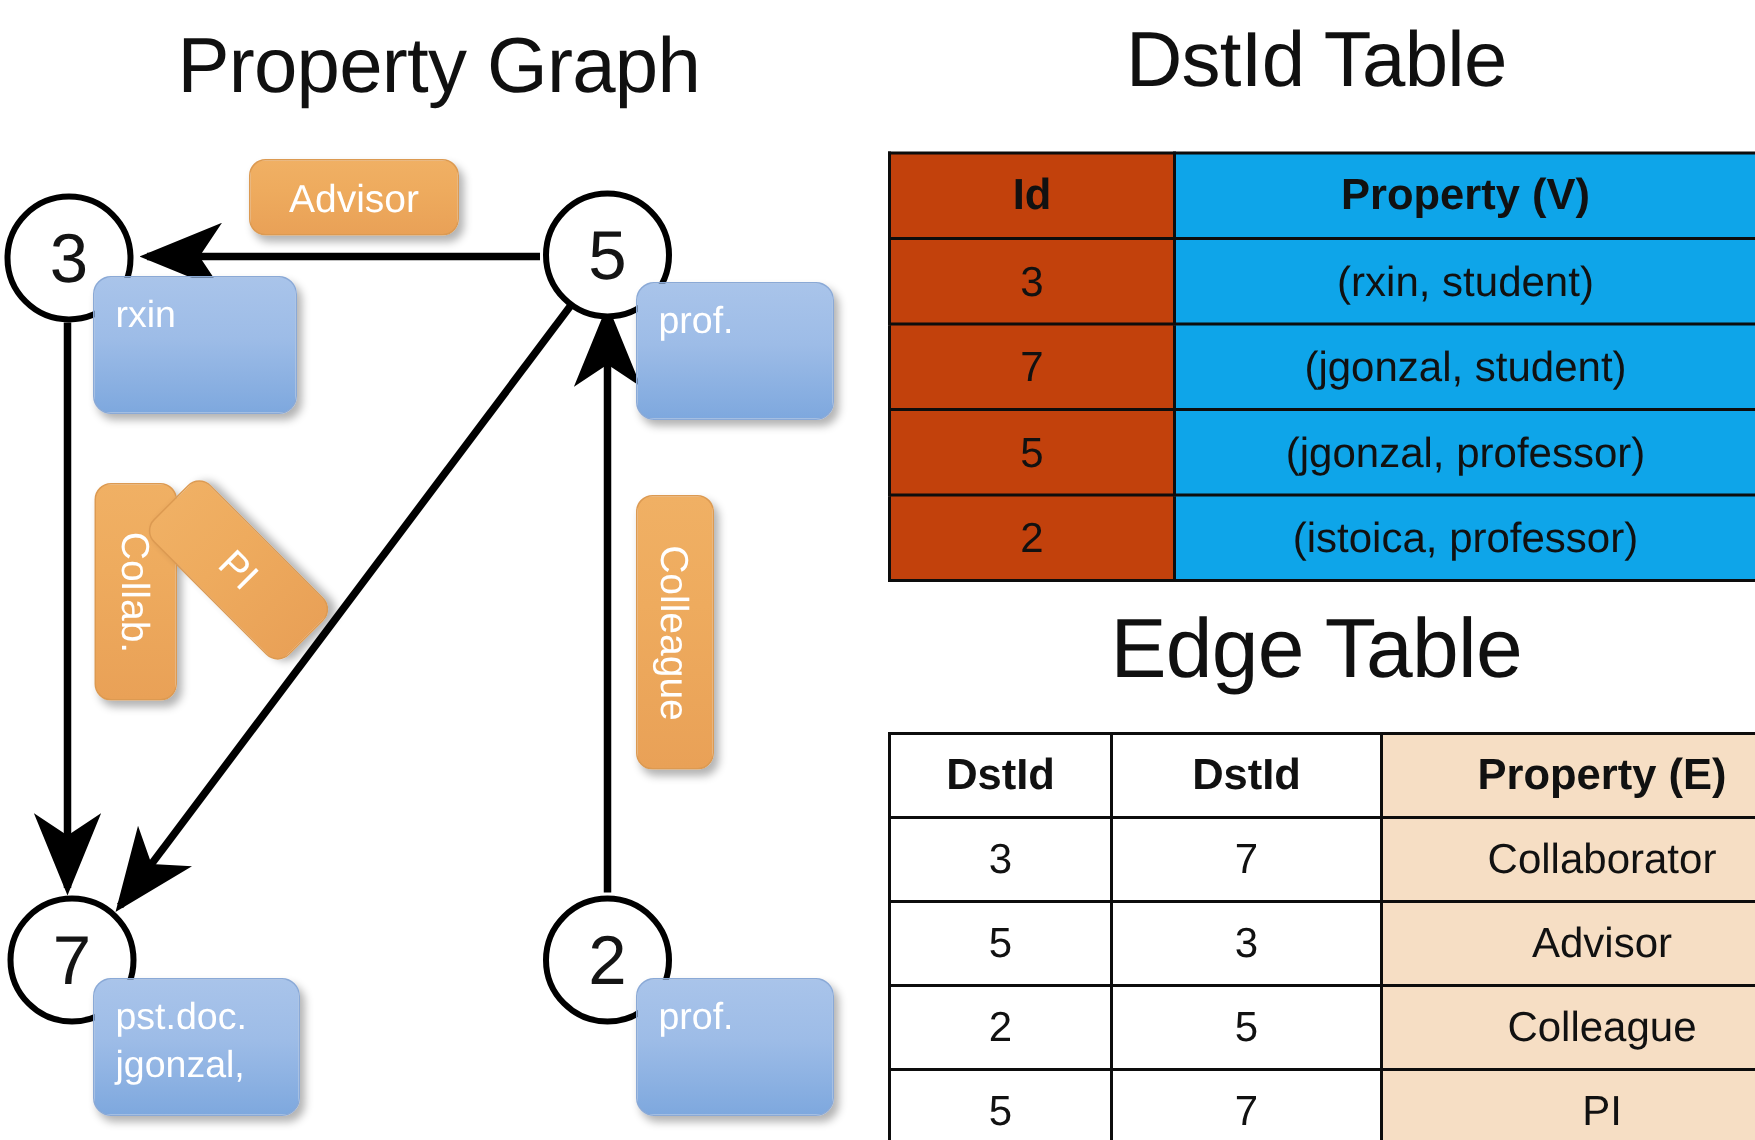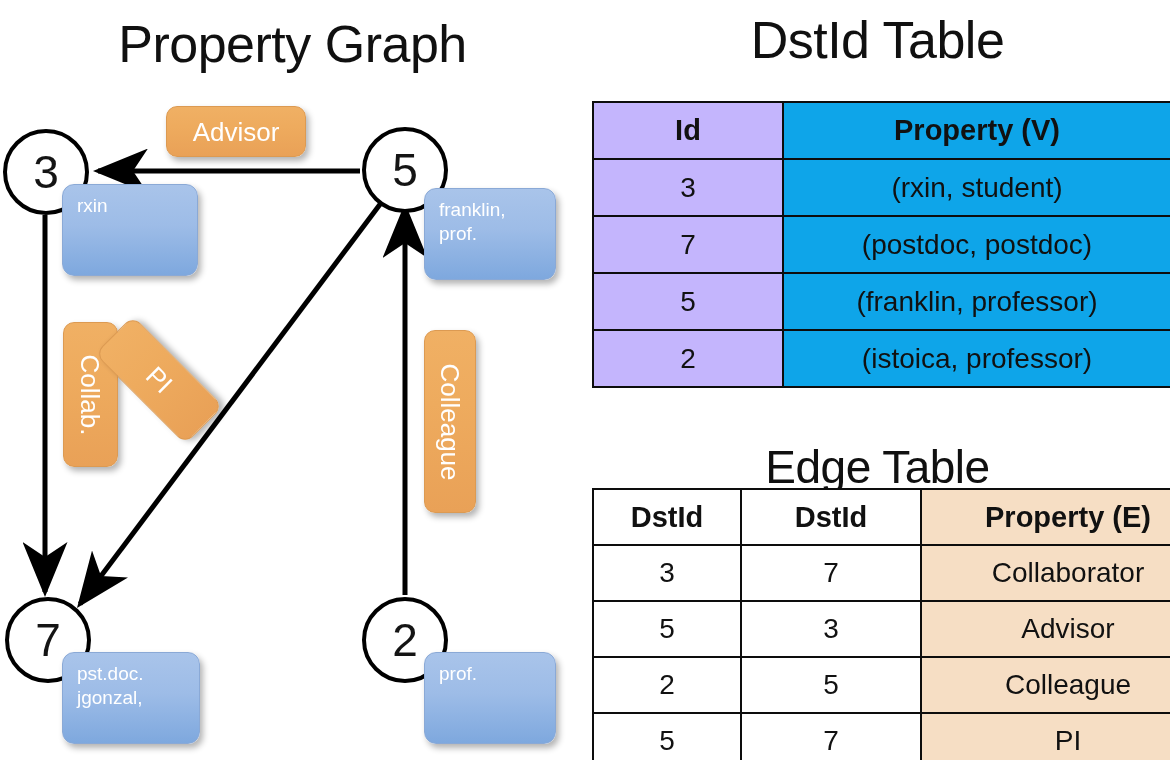--- a/index.html
+++ b/index.html
@@ -22,21 +22,21 @@
     font-weight: 400;
     font-size: 50px;
     line-height: 1;
     letter-spacing: -0.5px;
     color: #101010;
     white-space: nowrap;
     text-align: center;
   }
   #title-property-graph { left: 0px;   top: 18px;  width: 585px; font-size: 52px; }
   #title-vertex-table   { left: 585px; top: 14px;  width: 585px; font-size: 52px; }
-  #title-edge-table     { left: 585px; top: 404px; width: 585px; font-size: 46px; margin-top: 40px; }
+  #title-edge-table     { left: 585px; top: 404px; width: 585px; font-size: 56px; }
 
   
   #graph-panel {
     position: absolute;
     left: 0; top: 0;
     width: 585px; height: 756px;
   }
   #graph-edges {
     position: absolute;
     left: 0; top: 0;
@@ -65,21 +65,21 @@
 
   
   .prop-box {
     position: absolute;
     box-sizing: border-box;
     border-radius: 12px;
     background: linear-gradient(to bottom, #a9c4ea 0%, #9dbce7 45%, #7ea8de 100%);
     border: 1px solid #8aa9d6;
     box-shadow: 3px 4px 6px rgba(0,0,0,0.30);
     color: #ffffff;
-    font-size: 19px;
+    font-size: 25px;
     line-height: 1.28;
     padding: 9px 0 0 14px;
     z-index: 6;
   }
   #prop-rxin     { left:  62px; top: 184px; width: 136px; height: 92px; }
   #prop-franklin { left: 424px; top: 188px; width: 132px; height: 92px; }
   #prop-jgonzal  { left:  62px; top: 652px; width: 138px; height: 92px; }
   #prop-istoica  { left: 424px; top: 652px; width: 132px; height: 92px; }
   .prop-box span { display: block; }
 
@@ -137,21 +137,21 @@
   }
   .data-table th {
     font-weight: 700;
     font-size: 29px;
   }
 
   
   #vertex-table { left: 592px; top: 101px; width: 578px; }
   #vertex-table col.c-id   { width: 190px; }
   #vertex-table col.c-prop { width: 388px; }
-  #vertex-table th.h-id,   #vertex-table td.v-id   { height: 55px; background: #c4b5fd; }
+  #vertex-table th.h-id,   #vertex-table td.v-id   { height: 55px; background: #c2410c; }
   #vertex-table th.h-prop, #vertex-table td.v-prop { height: 55px; background: #0ea5e9; }
 
   
   #edge-table { left: 592px; top: 488px; width: 578px; }
   #edge-table col.c-src  { width: 148px; }
   #edge-table col.c-dst  { width: 180px; }
   #edge-table col.c-eprp { width: 250px; }
   #edge-table th.h-src, #edge-table th.h-dst,
   #edge-table td.e-src, #edge-table td.e-dst  { height: 54px; background: #ffffff; }
   #edge-table th.h-eprp, #edge-table td.e-prp { height: 54px; background: #f6dec4; padding-left: 44px; }
@@ -189,21 +189,20 @@
     <span>7</span>
   </div>
   <div class="vertex-node" id="node-2">
     <span>2</span>
   </div>
 
   <div class="prop-box" id="prop-rxin">
     <span>rxin</span>
   </div>
   <div class="prop-box" id="prop-franklin">
-    <span>franklin,</span>
     <span>prof.</span>
   </div>
   <div class="prop-box" id="prop-jgonzal">
     <span>pst.doc.</span>
     <span>jgonzal,</span>
   </div>
   <div class="prop-box" id="prop-istoica">
     <span>prof.</span>
   </div>
 
@@ -234,25 +233,25 @@
       <th class="h-prop">Property (V)</th>
     </tr>
   </thead>
   <tbody>
     <tr>
       <td class="v-id">3</td>
       <td class="v-prop">(rxin, student)</td>
     </tr>
     <tr>
       <td class="v-id">7</td>
-      <td class="v-prop">(postdoc, postdoc)</td>
+      <td class="v-prop">(jgonzal, student)</td>
     </tr>
     <tr>
       <td class="v-id">5</td>
-      <td class="v-prop">(franklin, professor)</td>
+      <td class="v-prop">(jgonzal, professor)</td>
     </tr>
     <tr>
       <td class="v-id">2</td>
       <td class="v-prop">(istoica, professor)</td>
     </tr>
   </tbody>
 </table>
 
 <div class="title" id="title-edge-table">Edge Table</div>
 

